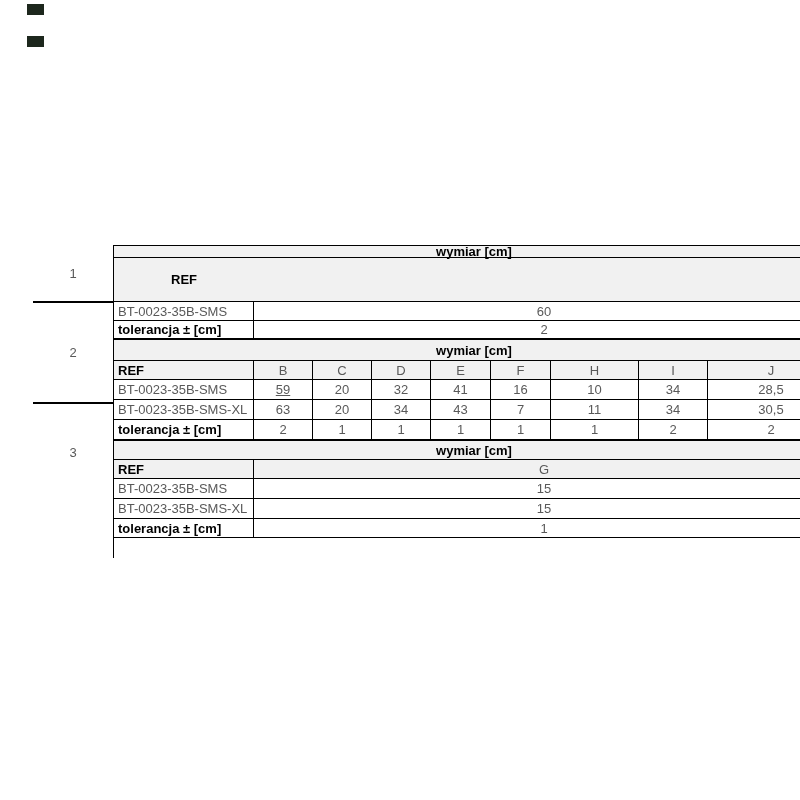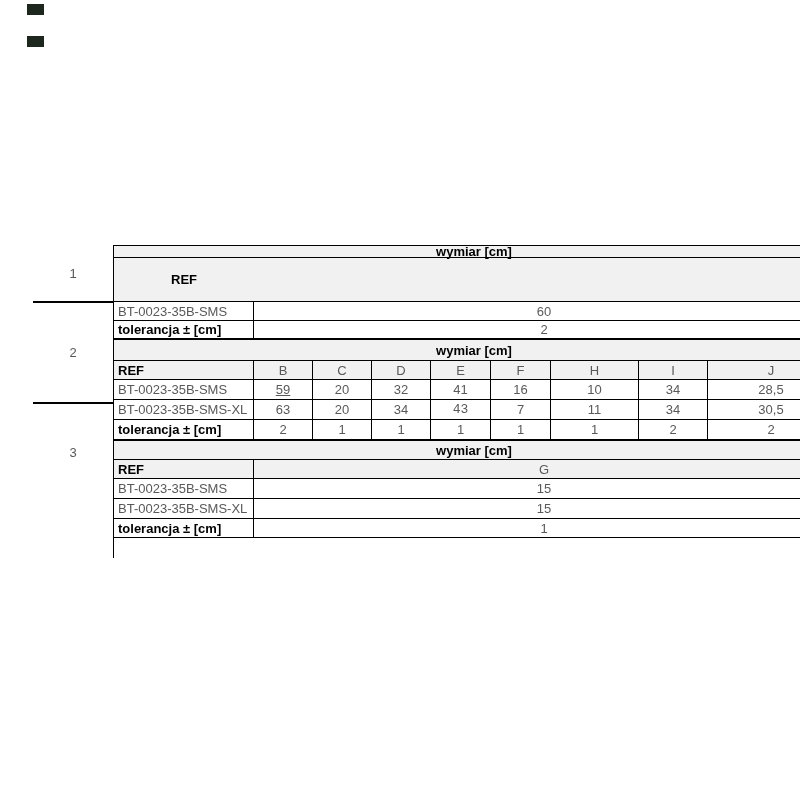--- a/index.html
+++ b/index.html
@@ -91,21 +91,21 @@
           <div class="cell " style="width: 60px;">16</div>
           <div class="cell " style="width: 88px;">10</div>
           <div class="cell " style="width: 69px;">34</div>
           <div class="cell " style="flex: 1 1 0%;">28,5</div>
         </div>
         <div class="row" style="height: 20px; border-bottom-width: 1px;">
           <div class="cell left" style="width: 140px;">BT-0023-35B-SMS-XL</div>
           <div class="cell " style="width: 59px;">63</div>
           <div class="cell " style="width: 59px;">20</div>
           <div class="cell " style="width: 59px;">34</div>
-          <div class="cell " style="width: 60px; font-family: Liberation Mono, monospace;">43</div>
+          <div class="cell " style="width: 60px;">43</div>
           <div class="cell " style="width: 60px;">7</div>
           <div class="cell " style="width: 88px;">11</div>
           <div class="cell " style="width: 69px;">34</div>
           <div class="cell " style="flex: 1 1 0%;">30,5</div>
         </div>
         <div class="row" style="height: 21px; border-bottom-width: 2px;">
           <div class="cell left boldblack" style="width: 140px;">tolerancja ± [cm]</div>
           <div class="cell " style="width: 59px;">2</div>
           <div class="cell " style="width: 59px;">1</div>
           <div class="cell " style="width: 59px;">1</div>

